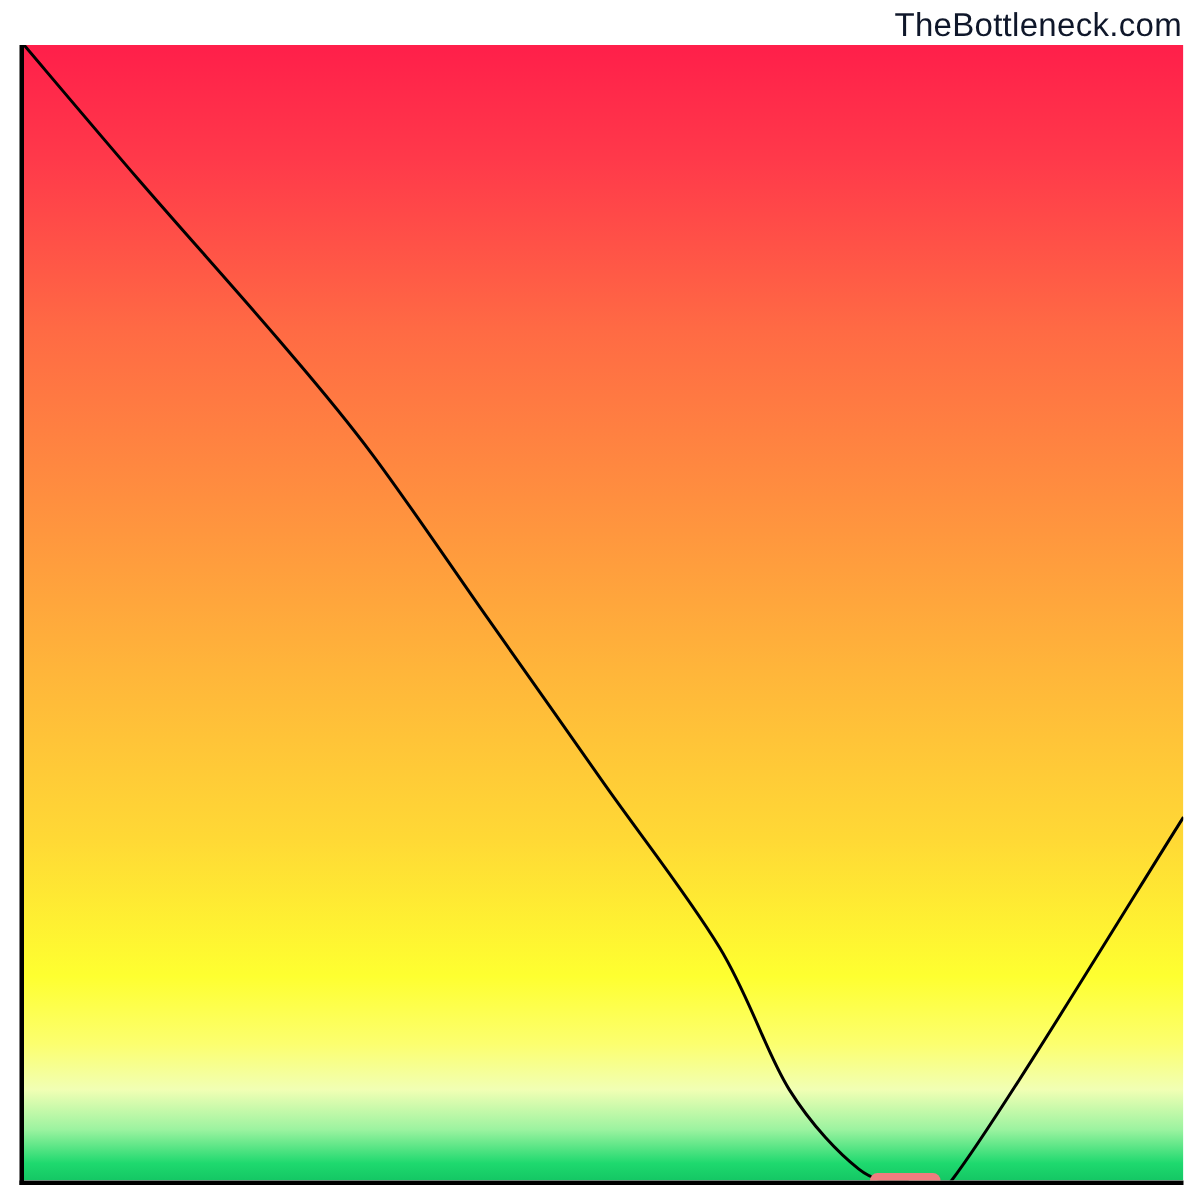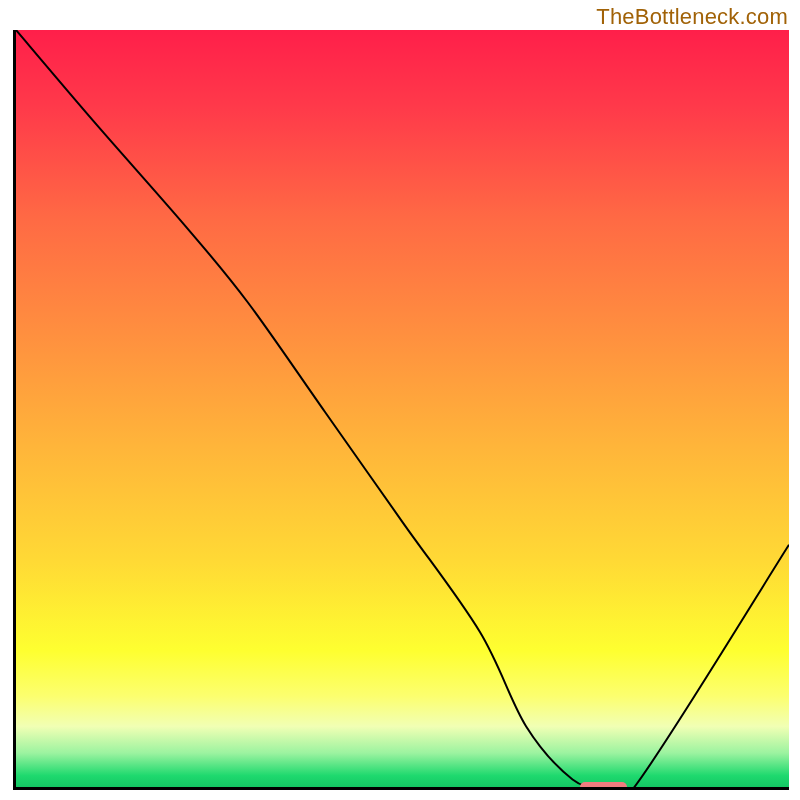--- a/index.html
+++ b/index.html
@@ -10,21 +10,21 @@
     background: #ffffff;
     position: relative;
     font-family: Arial, Helvetica, sans-serif;
   }
   .watermark {
     position: absolute;
     top: 4px;
     right: 12px;
     font-size: 22px;
     font-weight: 500;
-    color: #a16207;
+    color: #0f172a;
     letter-spacing: 0.2px;
   }
   .chart-frame {
     position: absolute;
     top: 30px;
     left: 13px;
     width: 773px;
     height: 757px;
     border-left: 3px solid #000;
     border-bottom: 3px solid #000;

